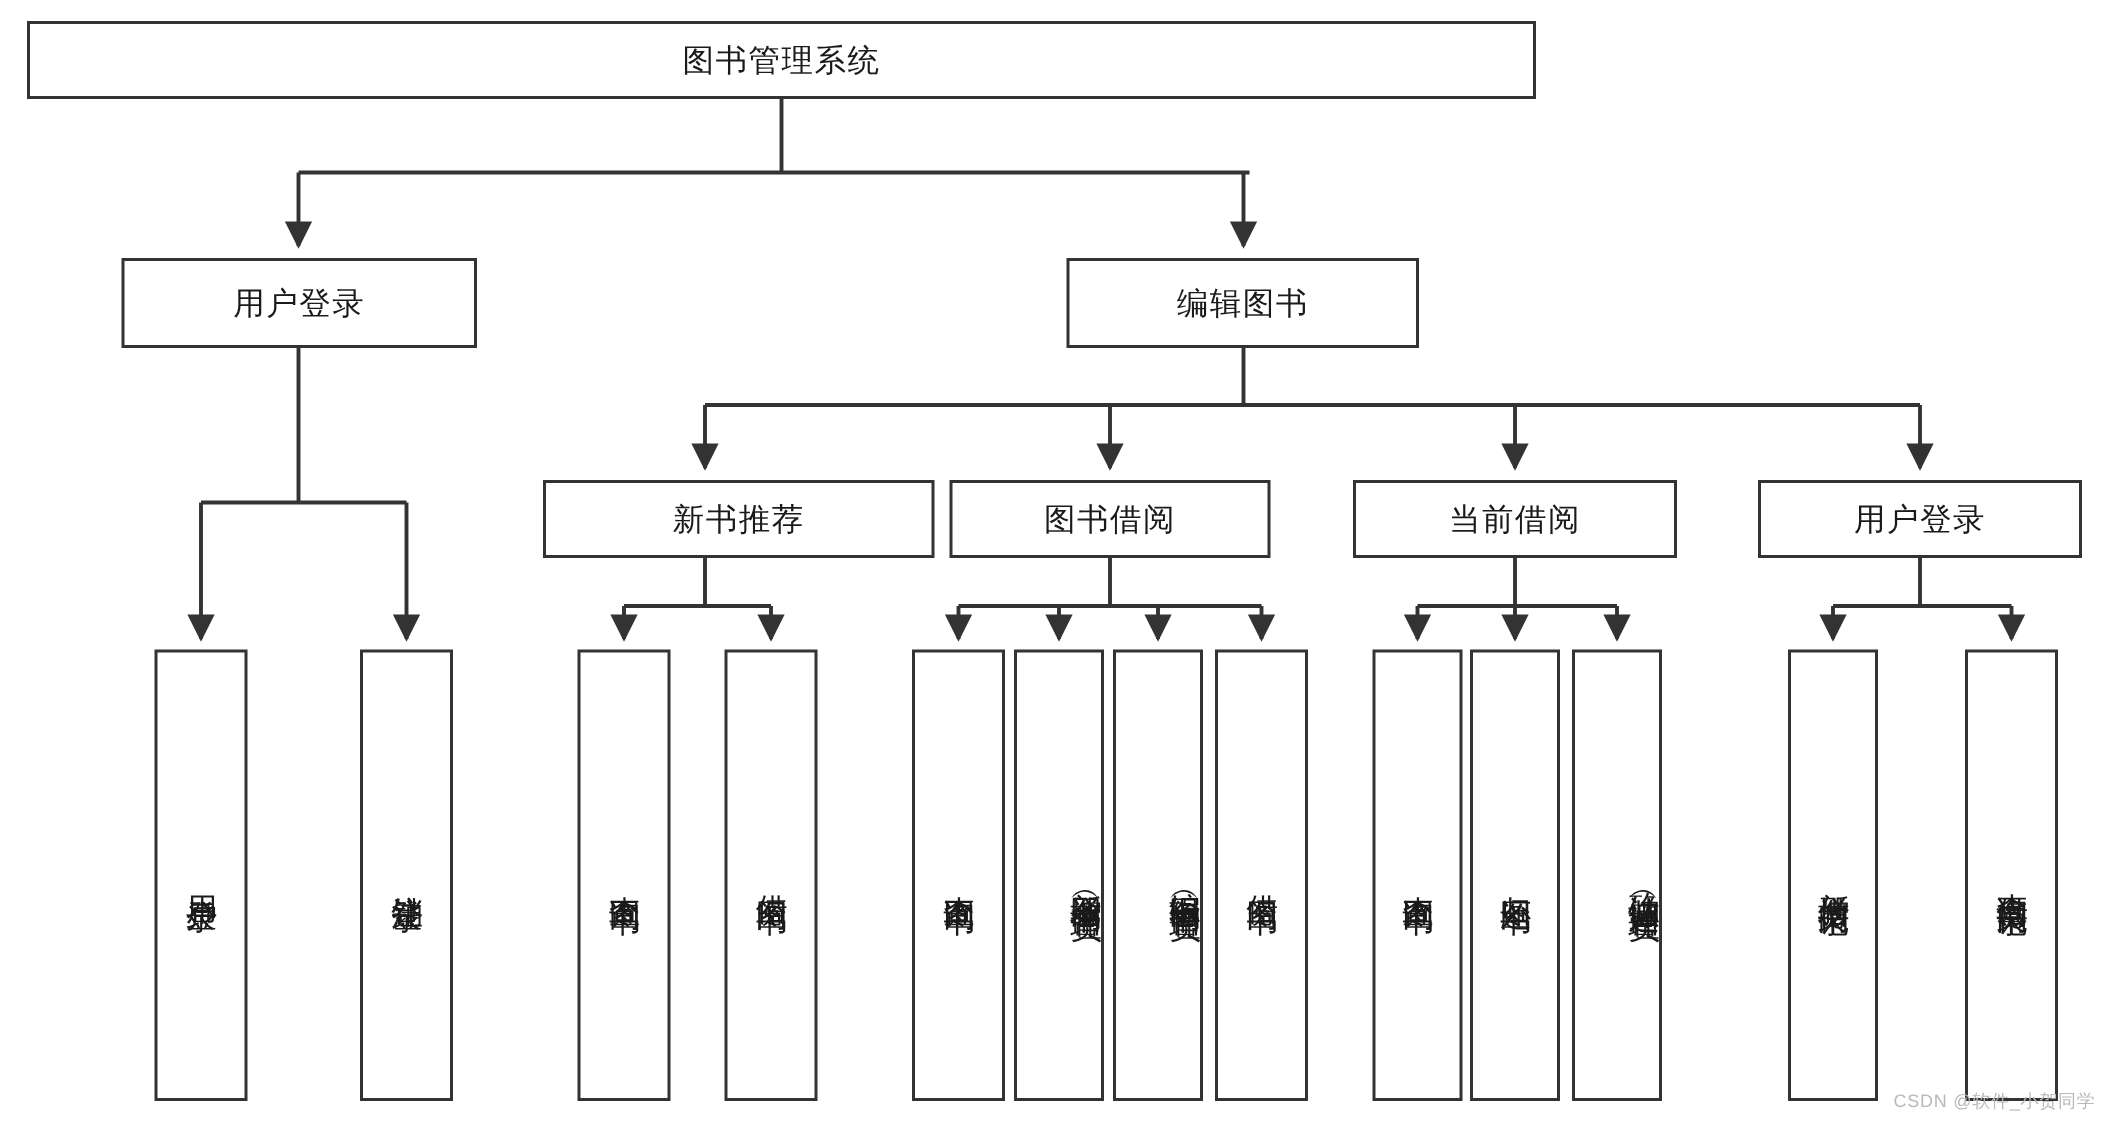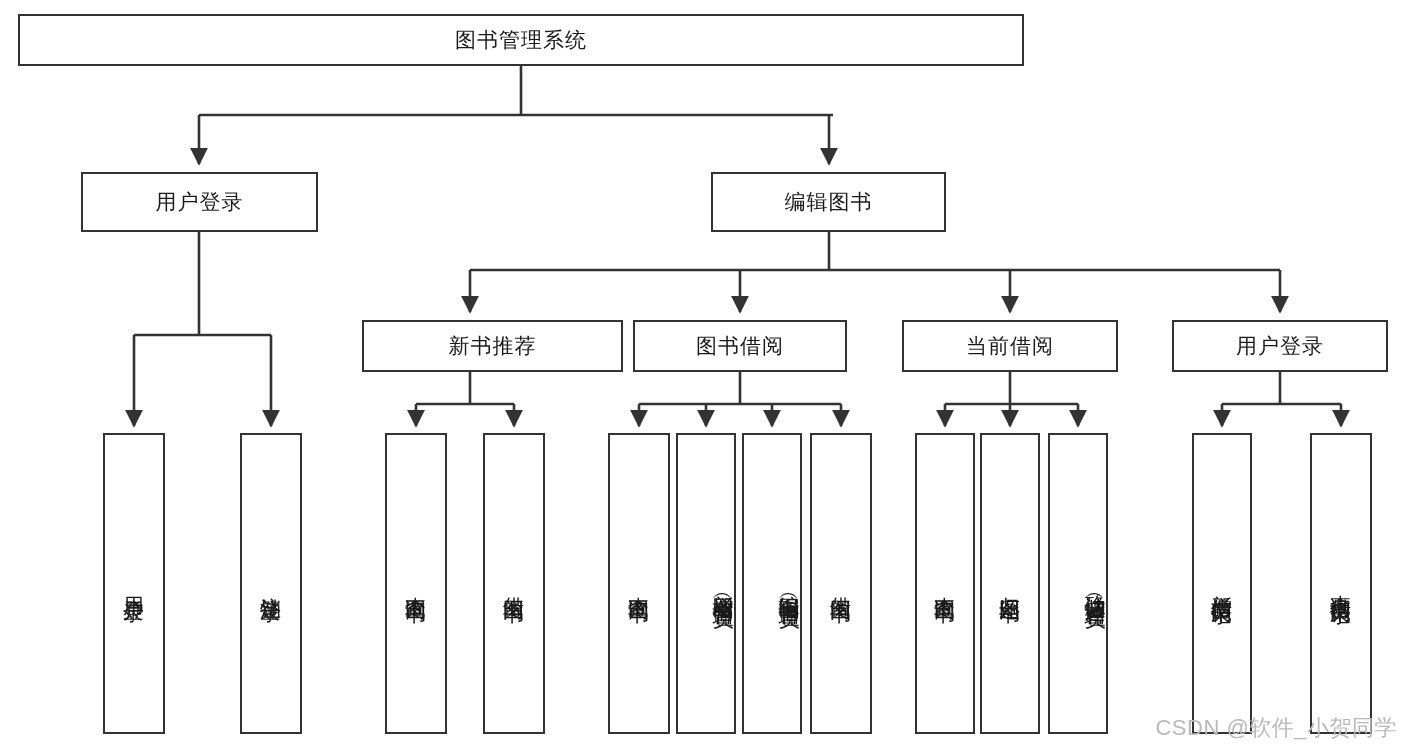--- a/index.html
+++ b/index.html
@@ -53,21 +53,21 @@
     align-items: center;
     padding-top: 0;
   }
   .node-label {
     display: block;
   }
   #watermark {
     position: absolute;
     right: 8px;
     bottom: 4px;
-    font-size: 22px;
+    font-size: 12px;
     color: #b9b9b9;
     z-index: 3;
     white-space: nowrap;
     letter-spacing: 0.5px;
     text-align: center;
   }
 </style>
 </head>
 <body>
 

